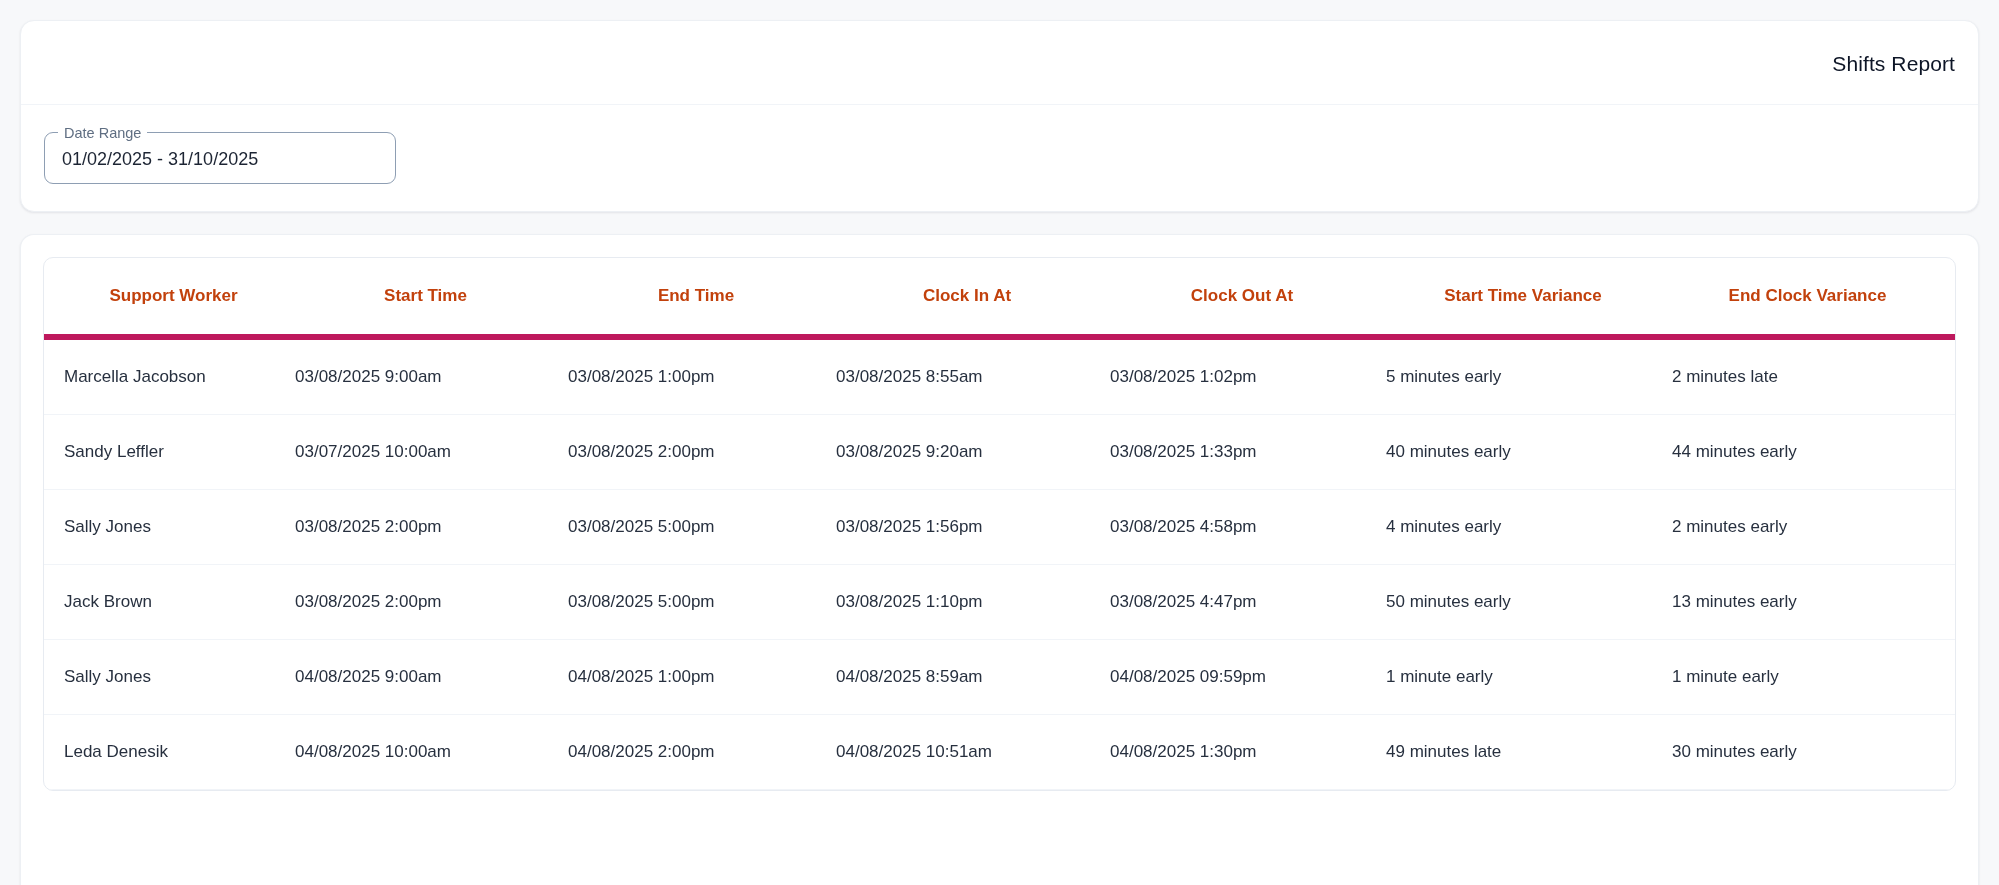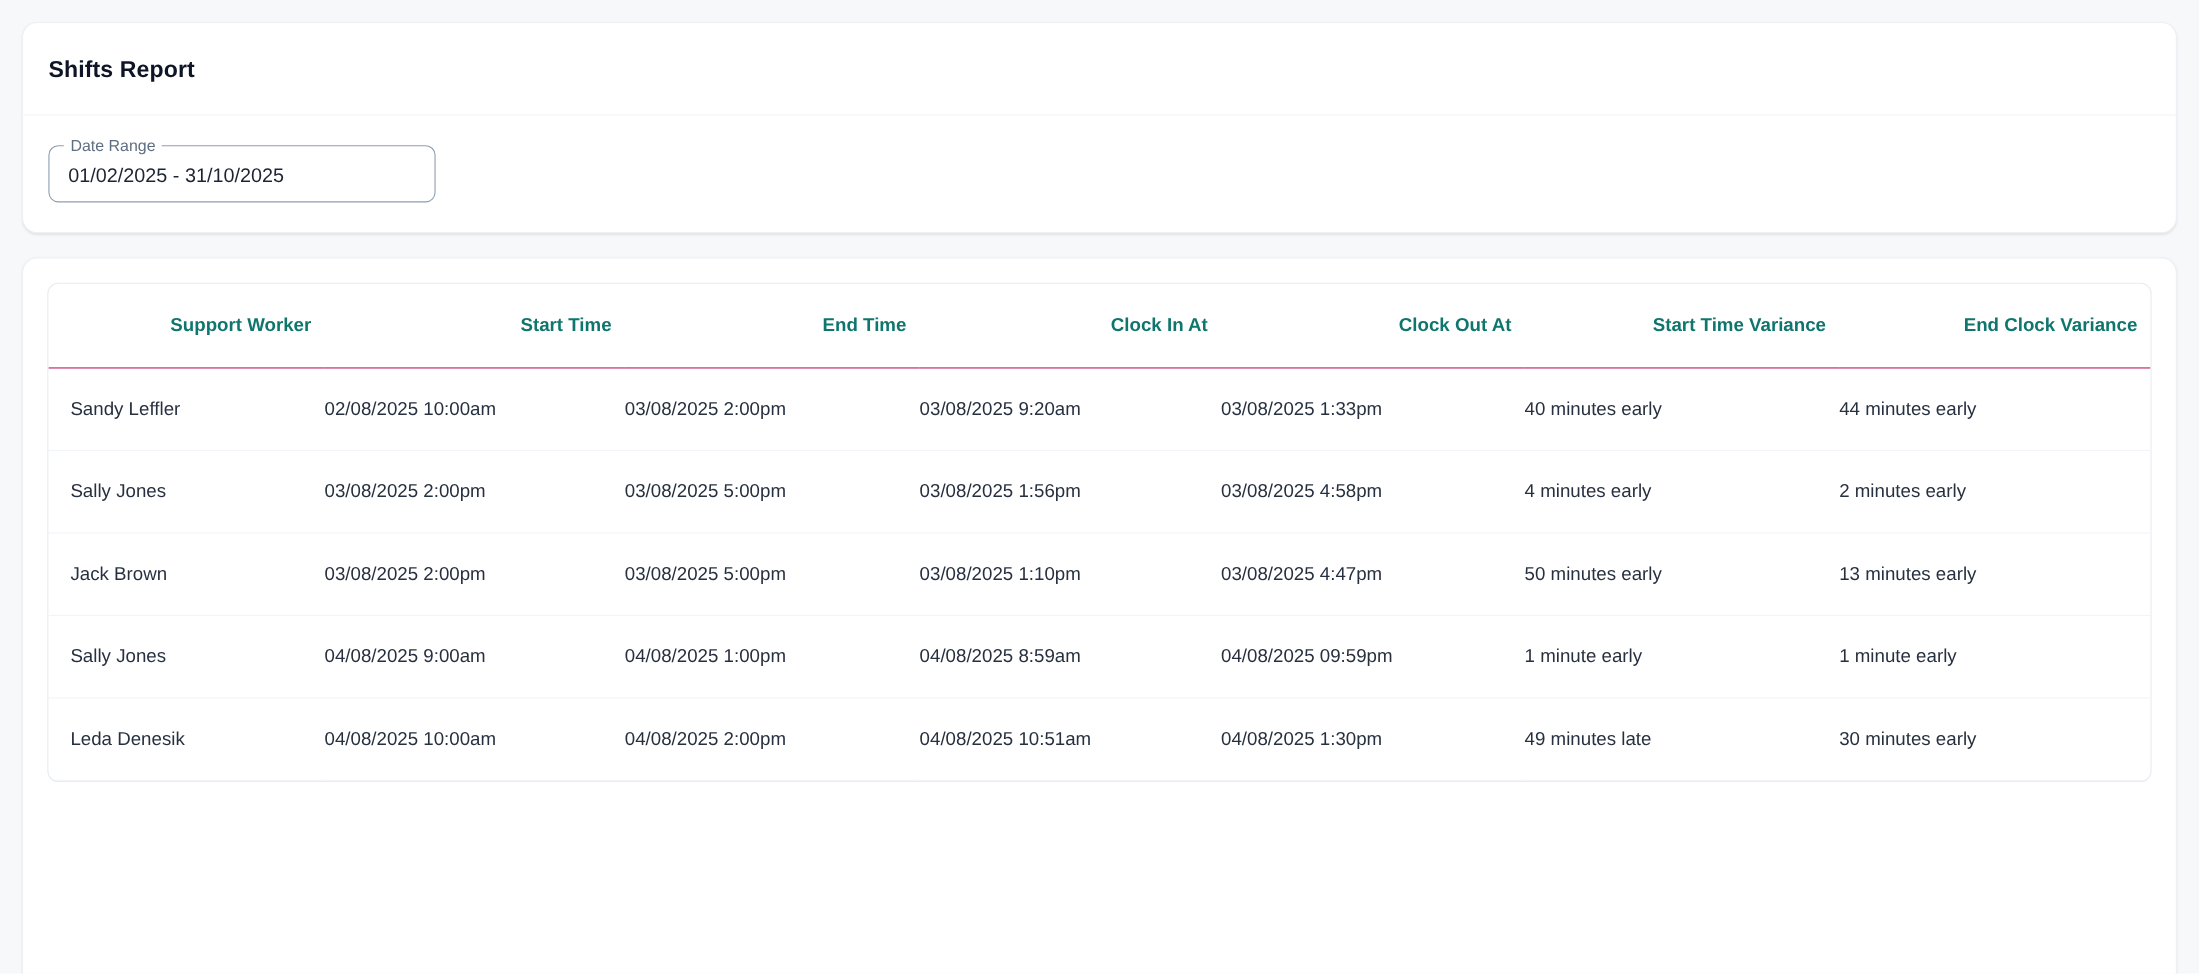--- a/index.html
+++ b/index.html
@@ -27,23 +27,24 @@
   .report-card {
     margin-bottom: 22px;
   }
   .card-head {
     padding: 31px 23px 29px 23px;
   }
   .page-title {
     margin: 0;
     font-size: 21px;
     line-height: 1.1;
-    font-weight: 700;
+    font-weight: 400;
     color: #0d1526;
     letter-spacing: 0.1px;
+    text-align: right;
   }
   .divider {
     height: 1px;
     background: #f1f4f8;
   }
   .card-body {
     padding: 27px 23px 27px 23px;
   }
   
   .field {
@@ -90,26 +91,26 @@
     border-radius: 10px;
     overflow: hidden;
     background: #ffffff;
   }
   table.shifts {
     width: 100%;
     border-collapse: collapse;
     table-layout: fixed;
   }
   table.shifts th {
-    text-align: right;
+    text-align: center;
     font-weight: 600;
     font-size: 17px;
-    color: #0f766e;
+    color: #c2410c;
     padding: 28px 12px 28px 0;
-    border-bottom: 1px solid #be185d;
+    border-bottom: 6px solid #be185d;
     white-space: nowrap;
     overflow: hidden;
   }
   table.shifts td {
     font-size: 17px;
     font-weight: 400;
     color: #27303f;
     padding: 27px 12px 27px 0;
     border-bottom: 1px solid #f1f4f8;
     white-space: nowrap;
@@ -158,22 +159,31 @@
               <th>Start Time</th>
               <th>End Time</th>
               <th>Clock In At</th>
               <th>Clock Out At</th>
               <th>Start Time Variance</th>
               <th>End Clock Variance</th>
             </tr>
         </thead>
         <tbody>
             <tr>
+              <td class="first">Marcella Jacobson</td>
+              <td>03/08/2025 9:00am</td>
+              <td>03/08/2025 1:00pm</td>
+              <td>03/08/2025 8:55am</td>
+              <td>03/08/2025 1:02pm</td>
+              <td>5 minutes early</td>
+              <td>2 minutes late</td>
+            </tr>
+            <tr>
               <td class="first">Sandy Leffler</td>
-              <td>02/08/2025 10:00am</td>
+              <td>03/07/2025 10:00am</td>
               <td>03/08/2025 2:00pm</td>
               <td>03/08/2025 9:20am</td>
               <td>03/08/2025 1:33pm</td>
               <td>40 minutes early</td>
               <td>44 minutes early</td>
             </tr>
             <tr>
               <td class="first">Sally Jones</td>
               <td>03/08/2025 2:00pm</td>
               <td>03/08/2025 5:00pm</td>

